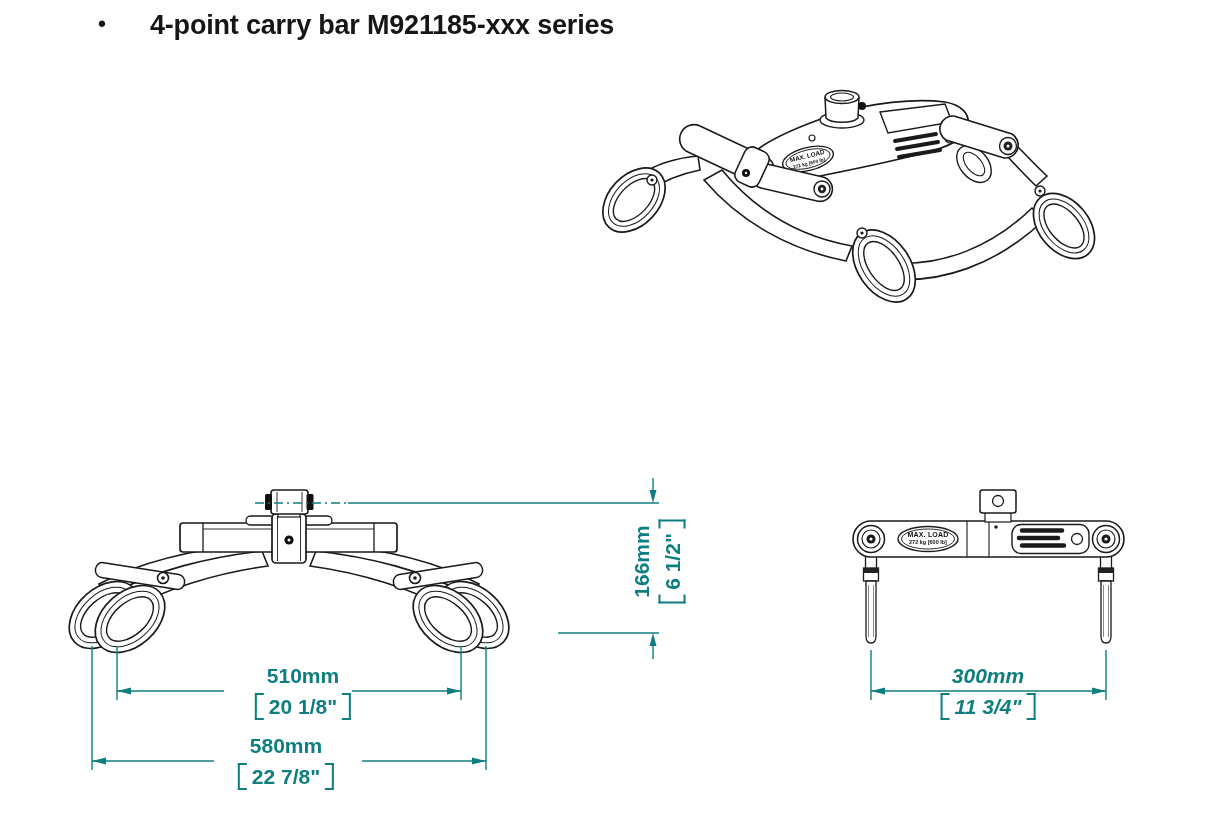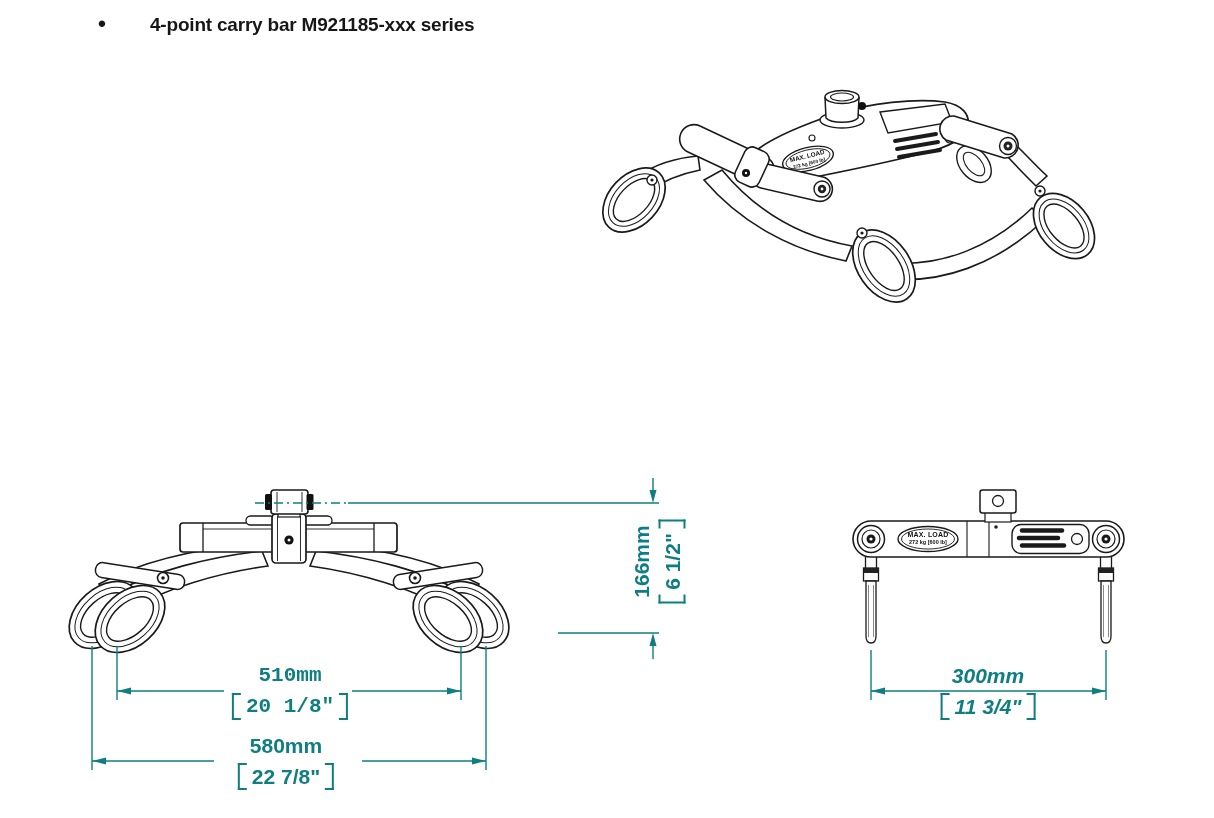--- a/index.html
+++ b/index.html
@@ -4,21 +4,21 @@
 <style>
   html,body{margin:0;padding:0;}
   body{
     width:1214px;height:818px;position:relative;overflow:hidden;
     background:#ffffff;font-family:"Liberation Sans",sans-serif;
   }
   .abs{position:absolute;}
   
   .title-row{left:92px;top:6px;display:flex;align-items:flex-start;color:#161616;}
   .bullet{font-size:24px;line-height:36px;width:20px;text-align:center;}
-  .title-text{font-size:19px;font-weight:600;line-height:38px;margin-left:38px;letter-spacing:-0.2px;}
+  .title-text{font-size:27px;font-weight:600;line-height:38px;margin-left:38px;letter-spacing:-0.2px;}
   
   .dim-block{
     position:absolute;display:flex;flex-direction:column;align-items:center;gap:7px;
     color:#0E7E80;font-weight:700;font-size:21px;line-height:1;transform:translateX(-50%);
   }
   .dim-mm{white-space:pre;}
   .dim-in{display:flex;align-items:stretch;height:27px;}
   .brk{width:7px;border:2px solid #0E7E80;}
   .brk.l{border-right:none;margin-right:5px;}
   .brk.r{border-left:none;margin-left:5px;}
@@ -237,21 +237,21 @@
     <path d="M 871,691 L 885,687.6 L 885,694.4 Z"></path>
     <path d="M 1106,691 L 1092,687.6 L 1092,694.4 Z"></path>
   </g>
 </svg>
 
 <div class="abs title-row">
   <span class="bullet">•</span>
   <span class="title-text">4-point carry bar M921185-xxx series</span>
 </div>
 
-<div class="dim-block" style="left:290px;top:665px;font-family:Liberation Mono, monospace;">
+<div class="dim-block" style="left:303px;top:665px;">
   <span class="dim-mm">510mm</span>
   <span class="dim-in">
     <span class="brk l"></span>
     <span class="val">20 1/8"</span>
     <span class="brk r"></span>
   </span>
 </div>
 
 <div class="dim-block" style="left:286px;top:735px;justify-content:space-between;">
   <span class="dim-mm">580mm</span>

